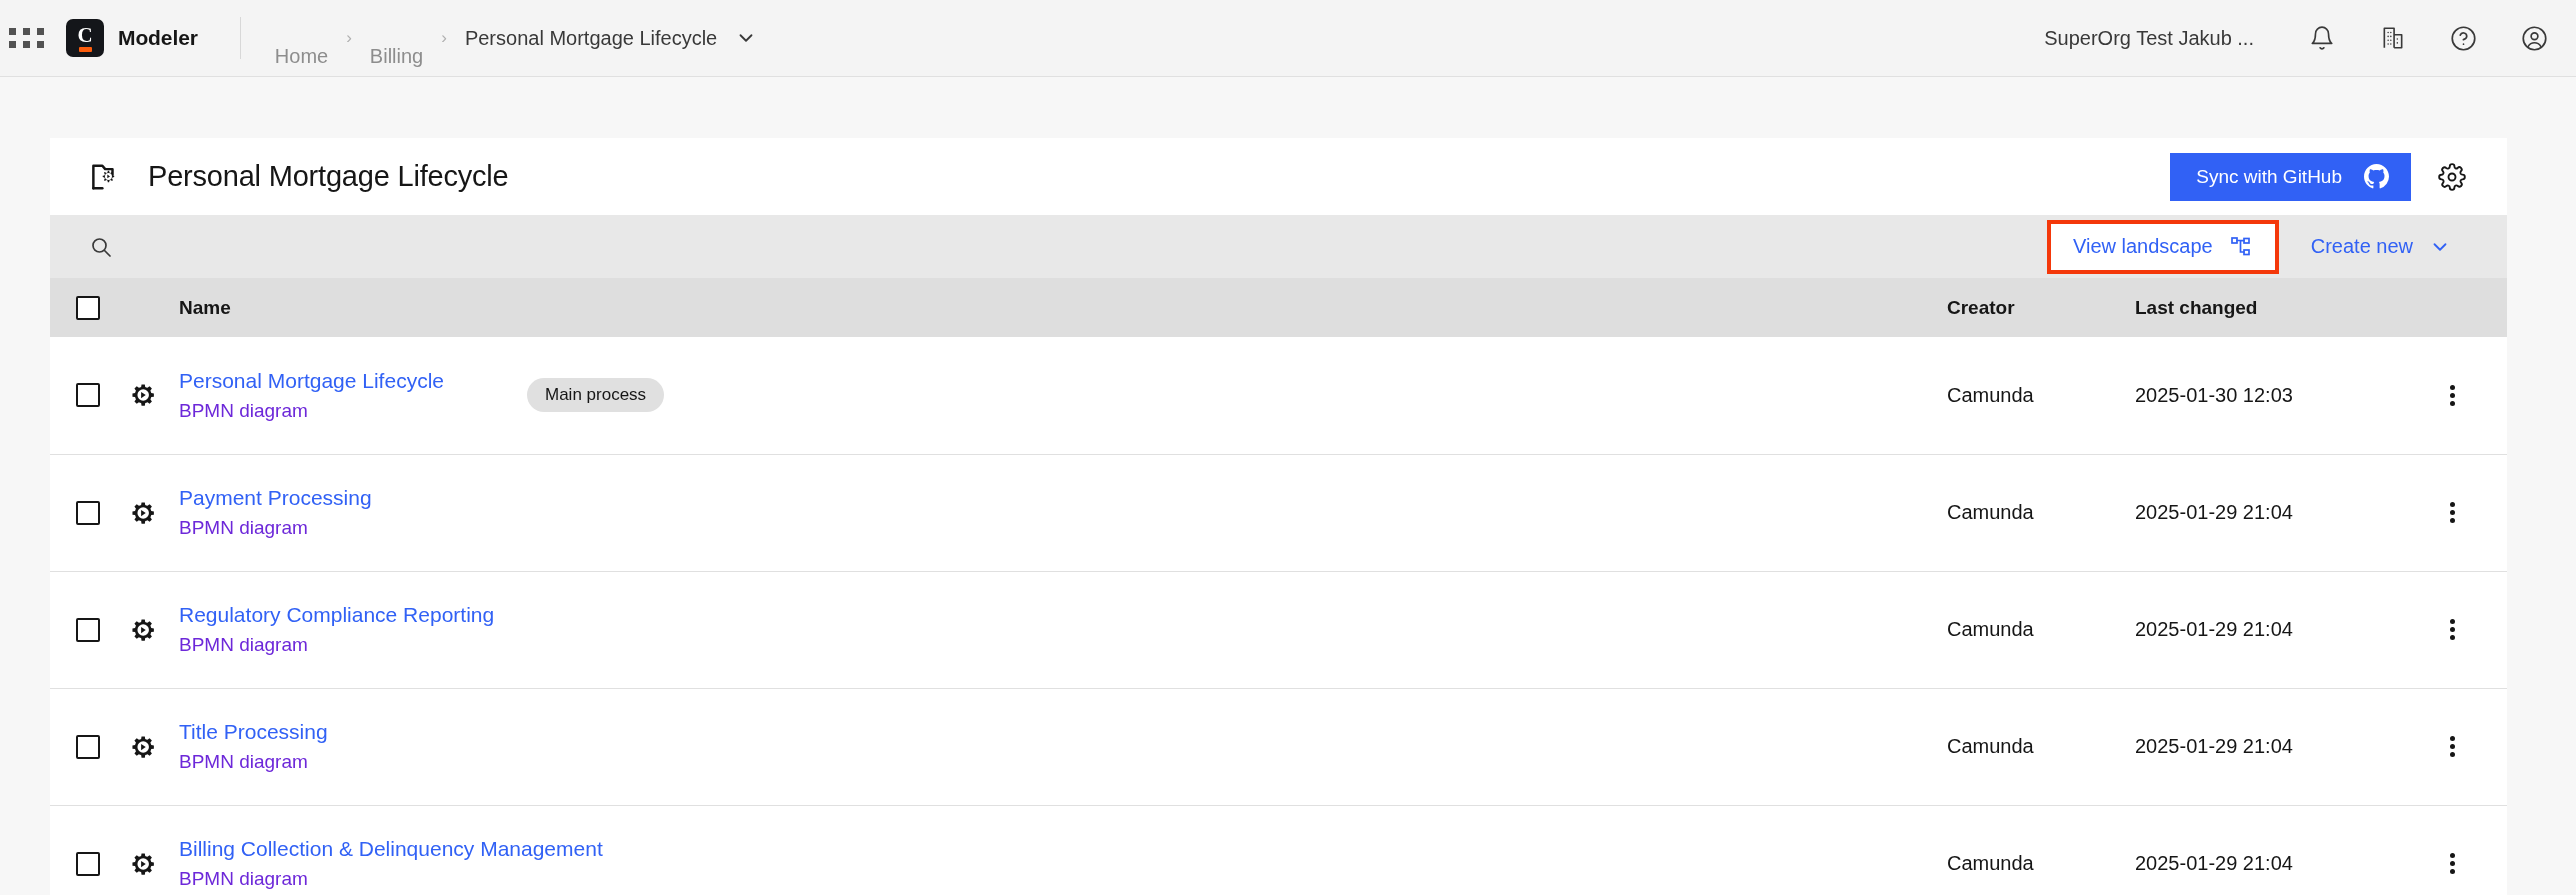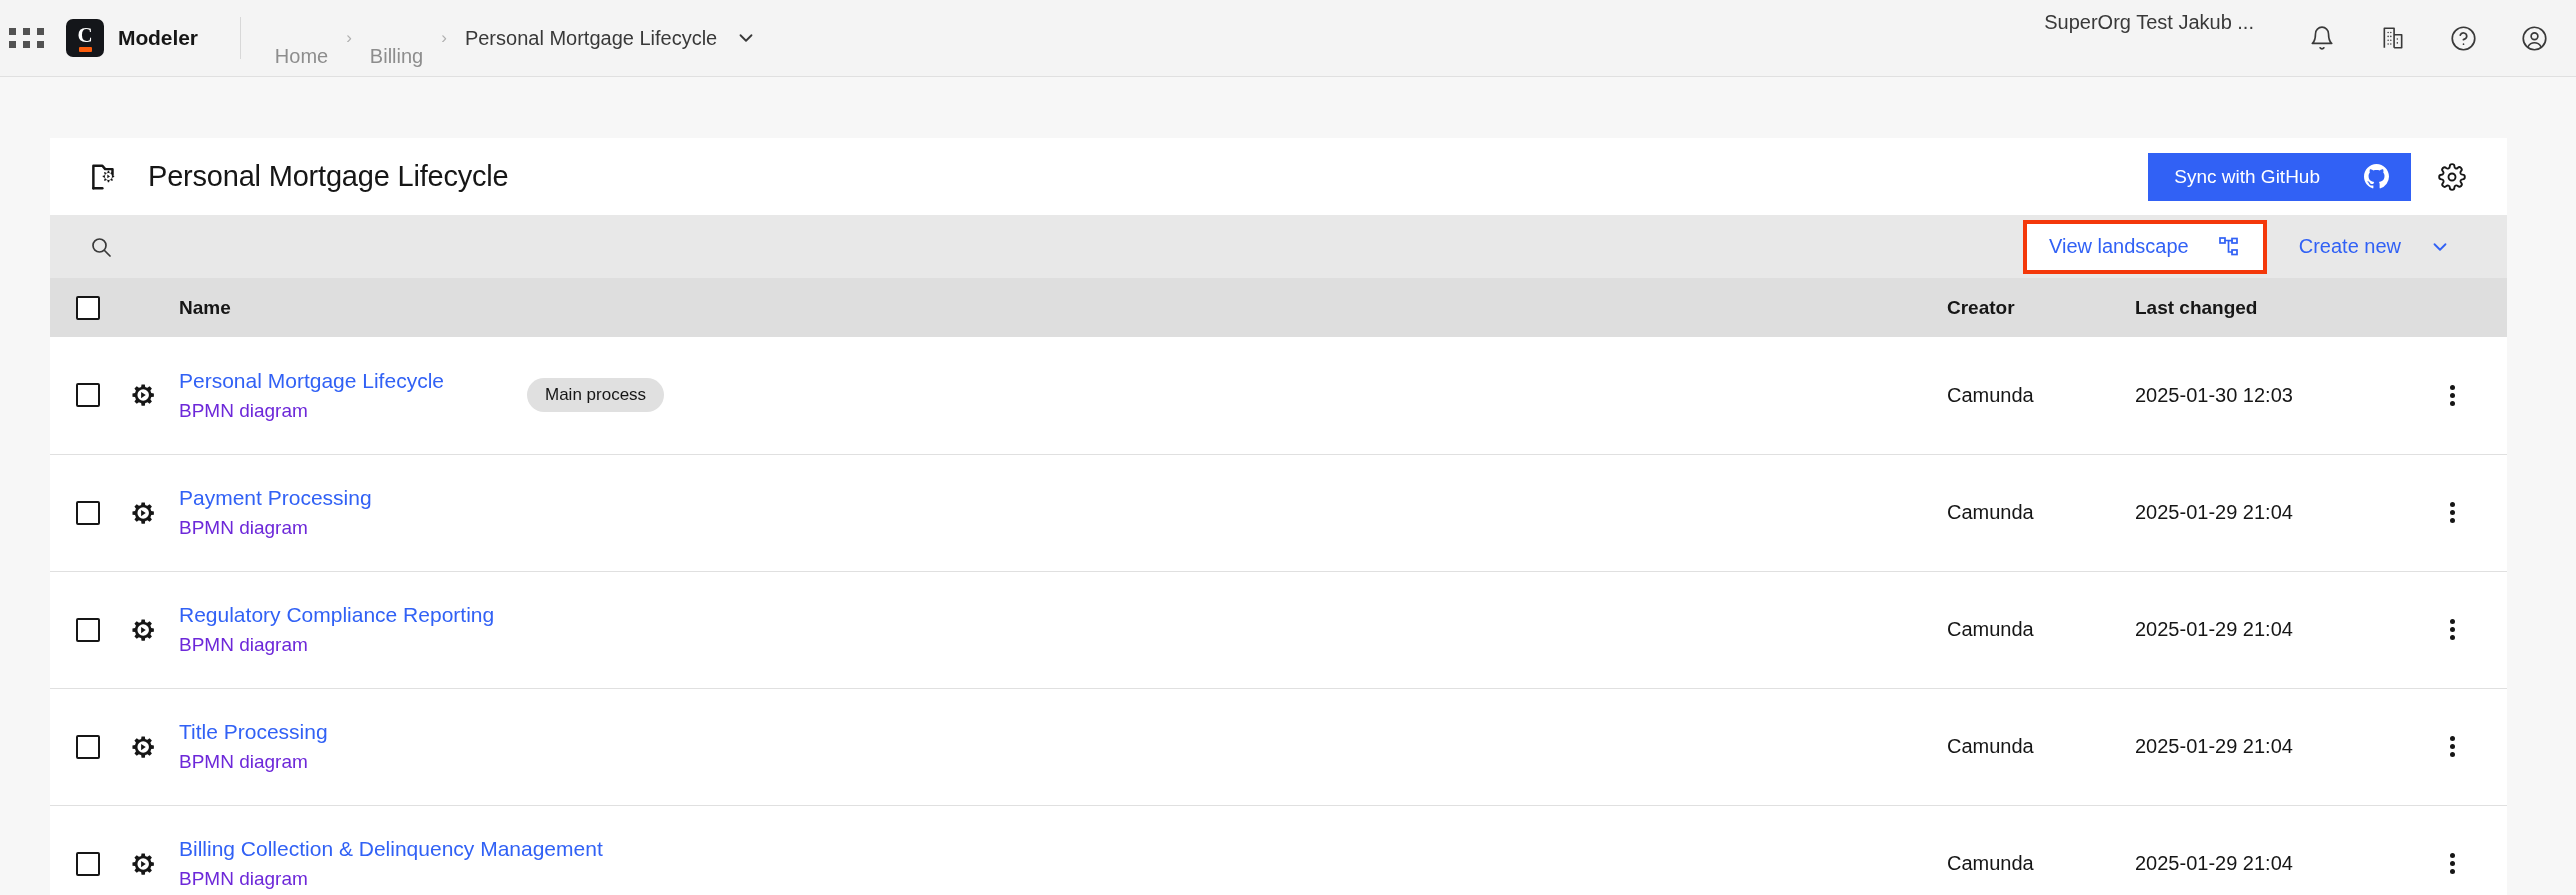--- a/index.html
+++ b/index.html
@@ -55,21 +55,21 @@
   .nav-divider { width: 1px; height: 42px; background: #d8d8d8; margin: 0 30px 0 42px; }
 
   .breadcrumb { display: flex; align-items: center; gap: 0; font-size: 20px; }
   .bc-link { color: #8d8d8d; padding: 0 4px; cursor: pointer; margin-top: 36px; }
   .bc-sep { color: #b0b0b0; font-size: 17px; margin: 0 14px; }
   .bc-current { color: #393939; padding: 0 4px; cursor: pointer; }
   .bc-caret { margin-left: 14px; display: inline-flex; align-items: center; cursor: pointer; }
 
   .topnav-right {
     margin-left: auto;
-    display: flex; 
+    display: flex; align-items: center;
     gap: 16px;
     padding-right: 14px;
   }
   .org-name { font-size: 20px; color: #393939; margin-right: 24px; cursor: pointer; }
   .nav-icon {
     width: 55px; height: 55px;
     display: flex; align-items: center; justify-content: center;
     cursor: pointer;
   }
 
@@ -87,21 +87,21 @@
   .card-header-right { margin-left: auto; display: flex; align-items: center; gap: 18px; }
 
   .btn-primary {
     background: #3161f5;
     color: #ffffff;
     border: none;
     height: 48px;
     padding: 0 22px 0 26px;
     font-size: 19px;
     font-family: "Liberation Sans", sans-serif;
-    display: flex; align-items: center; gap: 44px;
+    display: flex; align-items: center; gap: 22px;
     cursor: pointer;
   }
   .icon-btn {
     width: 46px; height: 46px;
     display: flex; align-items: center; justify-content: center;
     cursor: pointer; background: none; border: none;
   }
 
   
   .search-row {
@@ -120,21 +120,21 @@
     color: #161616;
     padding-left: 16px;
     height: 100%;
   }
   .search-input::placeholder { color: #6f6f6f; }
 
   .row-actions { display: flex; align-items: center; margin-left: auto; }
   .action-link {
     color: #3161f5;
     font-size: 20px;
-    display: flex; align-items: center; gap: 28px;
+    display: flex; align-items: center; gap: 16px;
     cursor: pointer;
     padding: 0 22px;
     height: 52px;
     white-space: nowrap;
   }
   .view-landscape-box {
     border: 4px solid #f4380a;
     height: 54px;
     display: flex; align-items: center;
     background: #ffffff;

